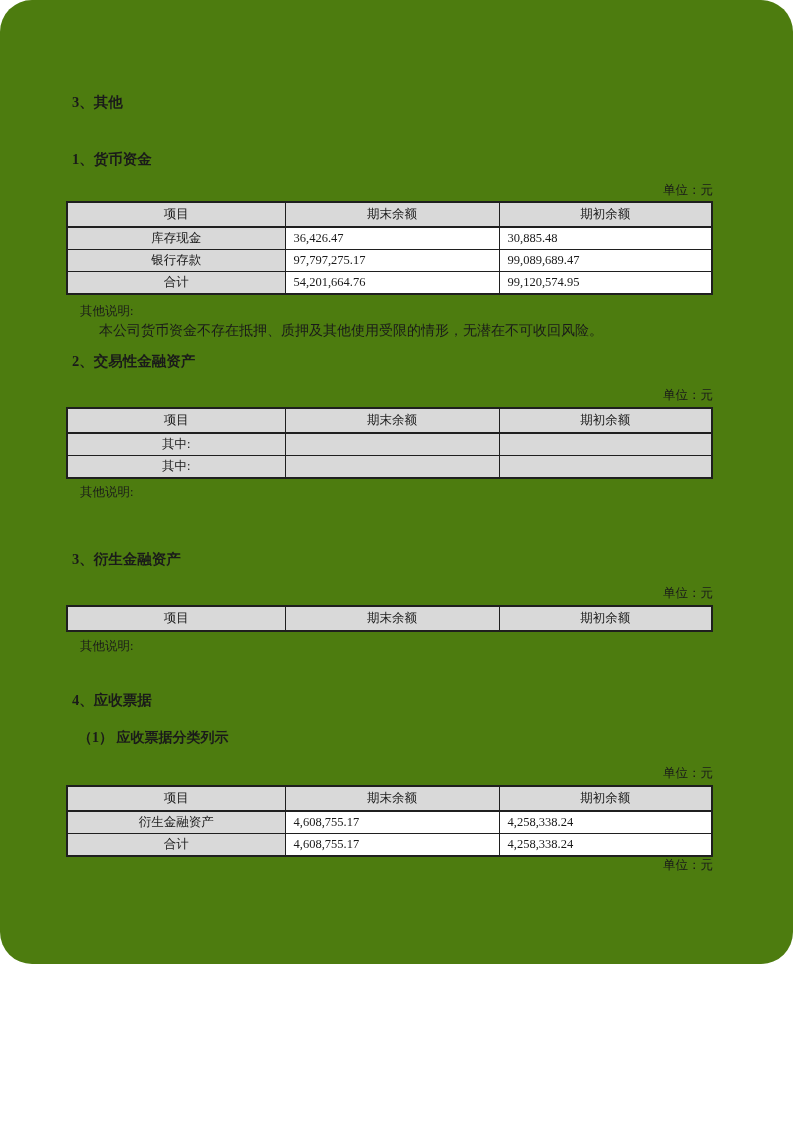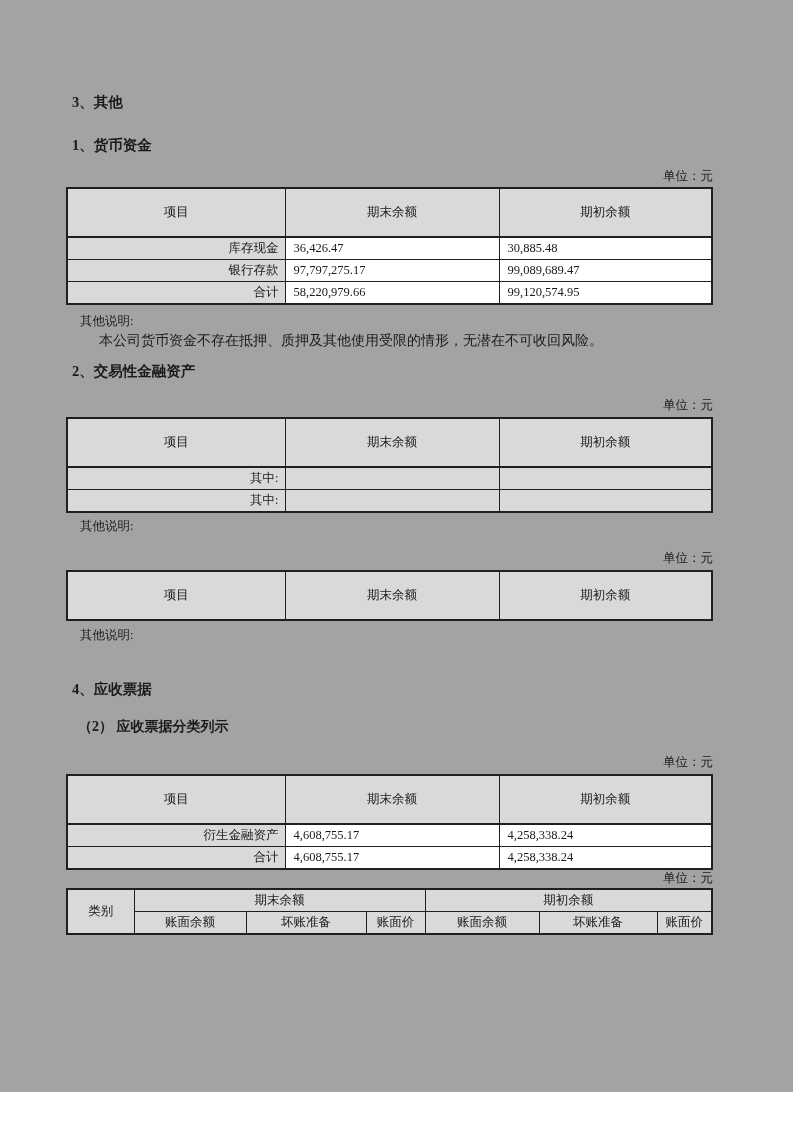--- a/index.html
+++ b/index.html
@@ -1,35 +1,36 @@
 <!DOCTYPE html>
 <html><head>
 <meta charset="utf-8">
 <style>
   * { margin:0; padding:0; box-sizing:border-box; }
   html,body { background:#ffffff; }
   .page {
     position:relative;
-    width:793px; height:1092px;
-    background:#a3a3a3;
+    width:793px; height:964px;
+    background:#4d7c0f;
     color:#1a1a1a;
     font-family:"Liberation Serif","DejaVu Serif",serif;
     overflow:hidden;
+    border-radius:32px;
   }
   .h-sub {
     margin-left:72px;
     font-size:14.5px; line-height:18px; font-weight:bold;
   }
   .h-main {
     margin:67px 0 0 73px;
     font-size:16px; line-height:19px; font-weight:bold;
     letter-spacing:1px;
   }
   .h-other { margin-top:93px; }
-  .h-monetary { margin-top:25px; }
+  .h-monetary { margin-top:39px; }
   .h-trading { margin-top:13px; }
   .h-derivative { margin-top:51px; }
   .h-notes { margin-top:38px; }
   .h-notes-class {
     margin:20px 0 0 78px;
     font-size:14px; line-height:18px; font-weight:bold;
   }
   .unit {
     margin-right:80px;
     text-align:right;
@@ -51,26 +52,26 @@
   table, tr, th, td { border:1px solid #1f1f1f; }
   table { border-width:2px; }
   th, td {
     font-size:12.5px; line-height:15px;
     font-weight:normal;
     overflow:hidden; white-space:nowrap;
   }
   thead th {
     background:#d9d9d9;
     text-align:center;
-    padding:16px 8px;
+    padding:4px 8px;
     border-bottom-width:2px;
   }
   td.lbl {
     background:#d9d9d9;
-    text-align:right;
+    text-align:center;
     padding:3px 6px;
   }
   td.val {
     background:#ffffff;
     text-align:left;
     padding:3px 8px;
   }
   .t-trading td.val { background:#d9d9d9; }
   .notes-label {
     margin-left:80px;
@@ -117,21 +118,21 @@
         <td class="val">36,426.47</td>
         <td class="val">30,885.48</td>
       </tr>
       <tr>
         <td class="lbl">银行存款</td>
         <td class="val">97,797,275.17</td>
         <td class="val">99,089,689.47</td>
       </tr>
       <tr>
         <td class="lbl">合计</td>
-        <td class="val">58,220,979.66</td>
+        <td class="val">54,201,664.76</td>
         <td class="val">99,120,574.95</td>
       </tr>
     </tbody>
   </table>
 
   <div class="notes-label n1">其他说明:</div>
 
   <div class="para">本公司货币资金不存在抵押、质押及其他使用受限的情形，无潜在不可收回风险。</div>
 
   <div class="h-sub h-trading">2、交易性金融资产</div>
@@ -160,20 +161,21 @@
       <tr>
         <td class="lbl">其中:</td>
         <td class="val"></td>
         <td class="val"></td>
       </tr>
     </tbody>
   </table>
 
   <div class="notes-label n2">其他说明:</div>
 
+  <div class="h-sub h-derivative">3、衍生金融资产</div>
 
   <div class="unit u3">单位：元</div>
 
   <table class="t-gap">
     <colgroup>
         <col style="width:218px">
         <col style="width:214px">
         <col style="width:213px">
       </colgroup>
     <thead>
@@ -182,21 +184,21 @@
         <th>期末余额</th>
         <th>期初余额</th>
       </tr>
     </thead>
   </table>
 
   <div class="notes-label n3">其他说明:</div>
 
   <div class="h-sub h-notes">4、应收票据</div>
 
-  <div class="h-notes-class">（2） 应收票据分类列示</div>
+  <div class="h-notes-class">（1） 应收票据分类列示</div>
 
   <div class="unit u4">单位：元</div>
 
   <table class="t-gap">
     <colgroup>
         <col style="width:218px">
         <col style="width:214px">
         <col style="width:213px">
       </colgroup>
     <thead>
@@ -215,40 +217,14 @@
       <tr>
         <td class="lbl">合计</td>
         <td class="val">4,608,755.17</td>
         <td class="val">4,258,338.24</td>
       </tr>
     </tbody>
   </table>
 
   <div class="unit u5">单位：元</div>
 
-  <table class="t-cat">
-    <colgroup>
-      <col style="width:67px">
-        <col style="width:112px">
-        <col style="width:120px">
-        <col style="width:59px">
-      <col style="width:114px">
-        <col style="width:118px">
-        <col style="width:55px">
-    </colgroup>
-    <thead>
-      <tr>
-        <th rowspan="2">类别</th>
-        <th colspan="3">期末余额</th>
-        <th colspan="3">期初余额</th>
-      </tr>
-      <tr>
-        <th>账面余额</th>
-        <th>坏账准备</th>
-        <th>账面价</th>
-        <th>账面余额</th>
-        <th>坏账准备</th>
-        <th>账面价</th>
-      </tr>
-    </thead>
-  </table>
 
 </div>
 
 </body></html>

